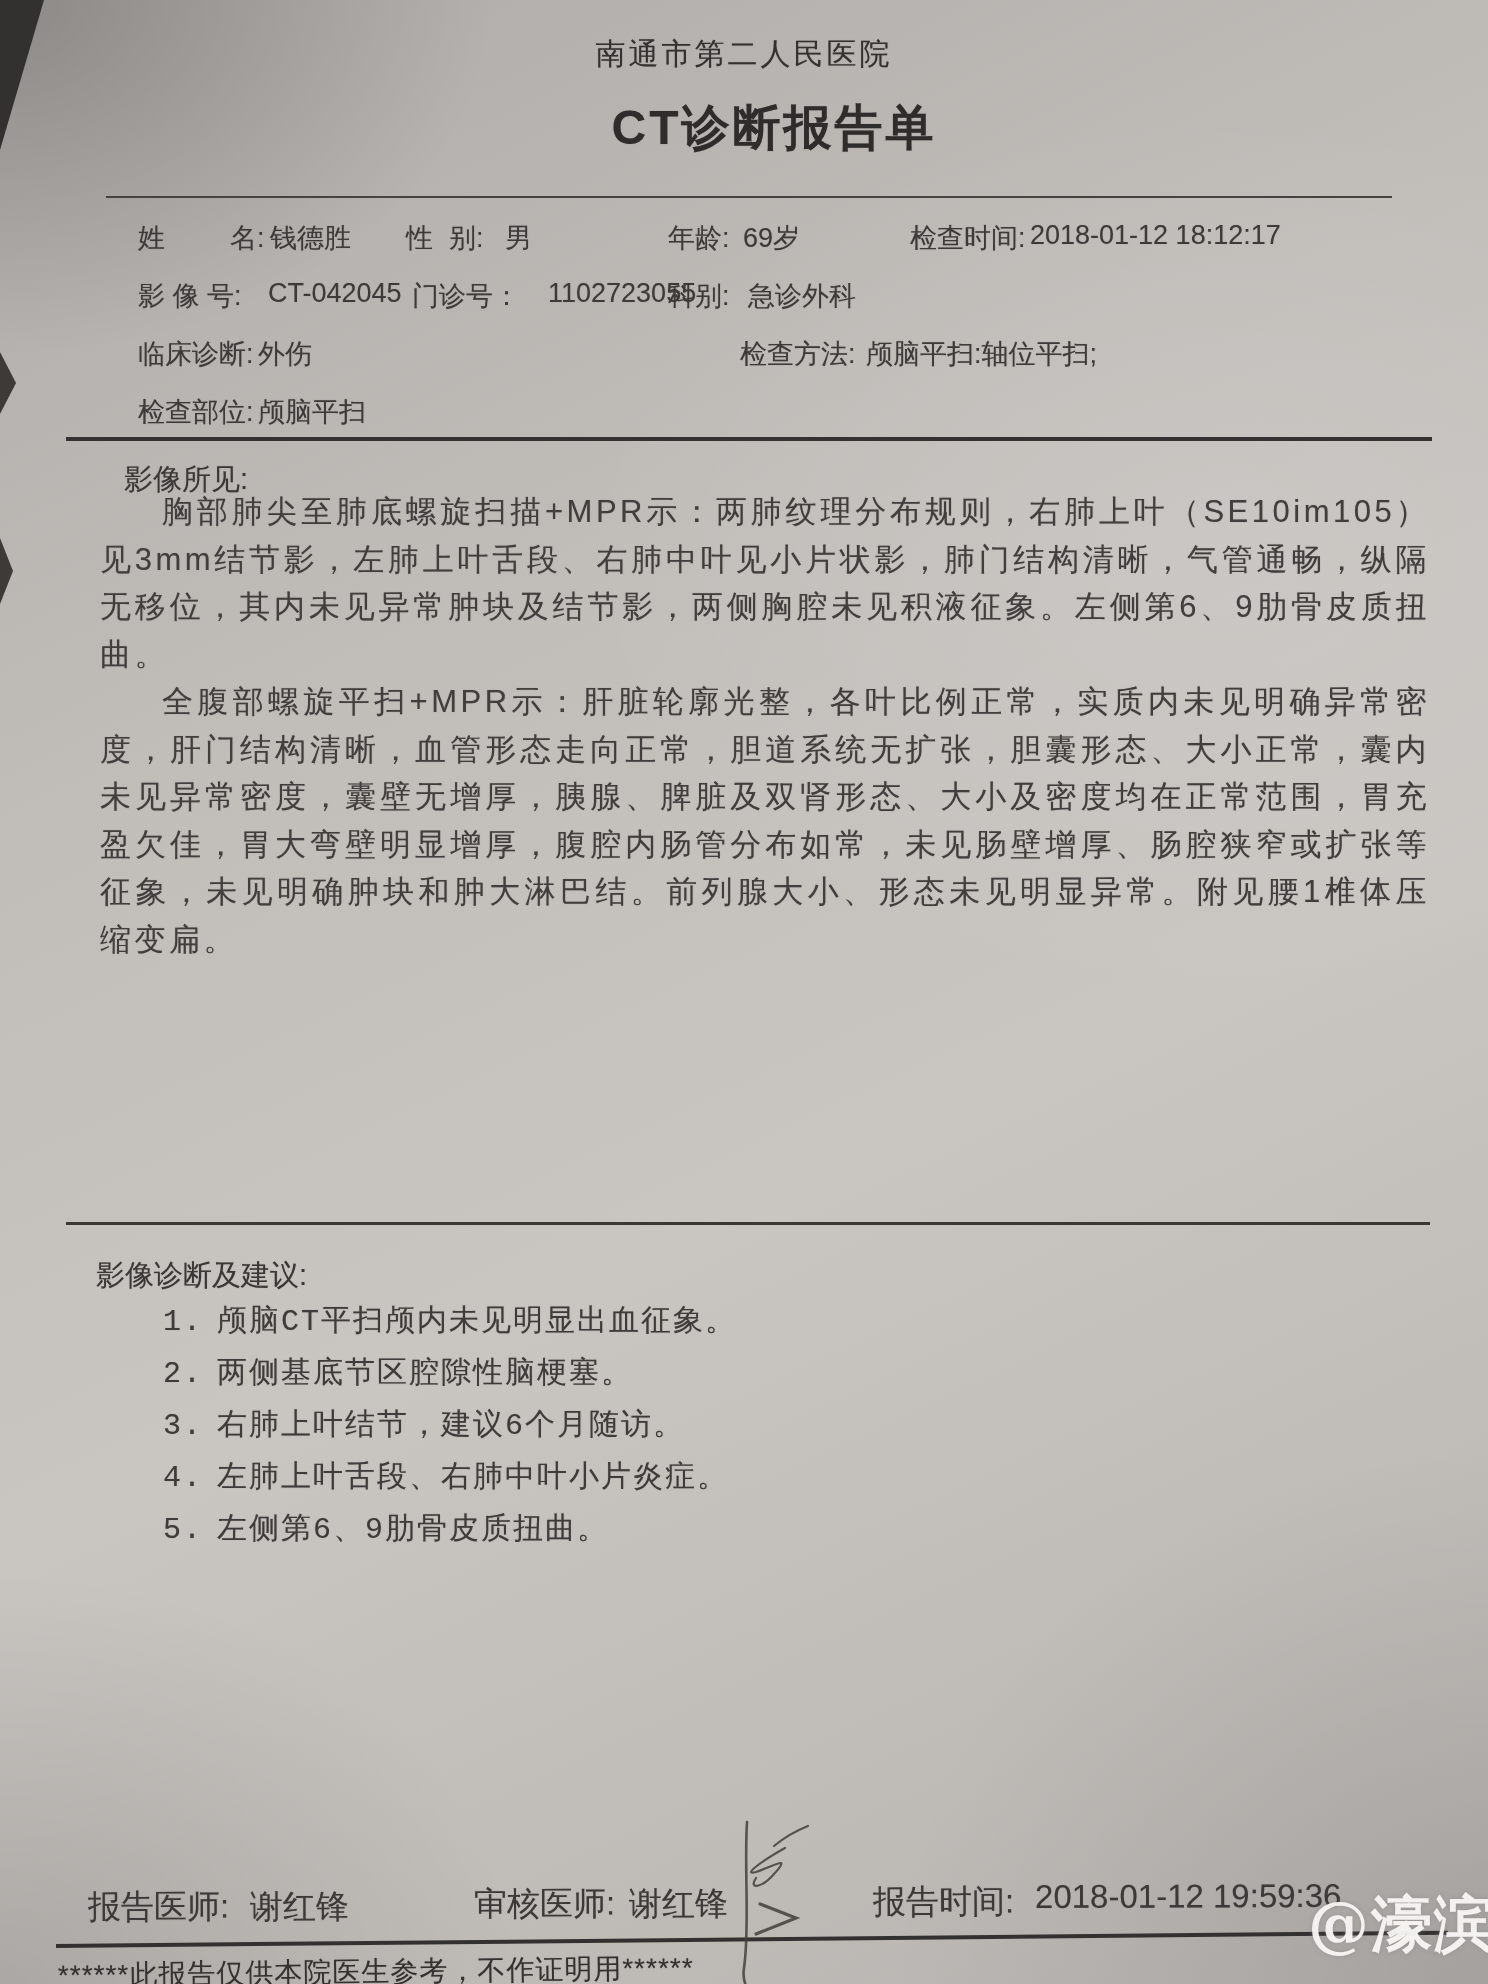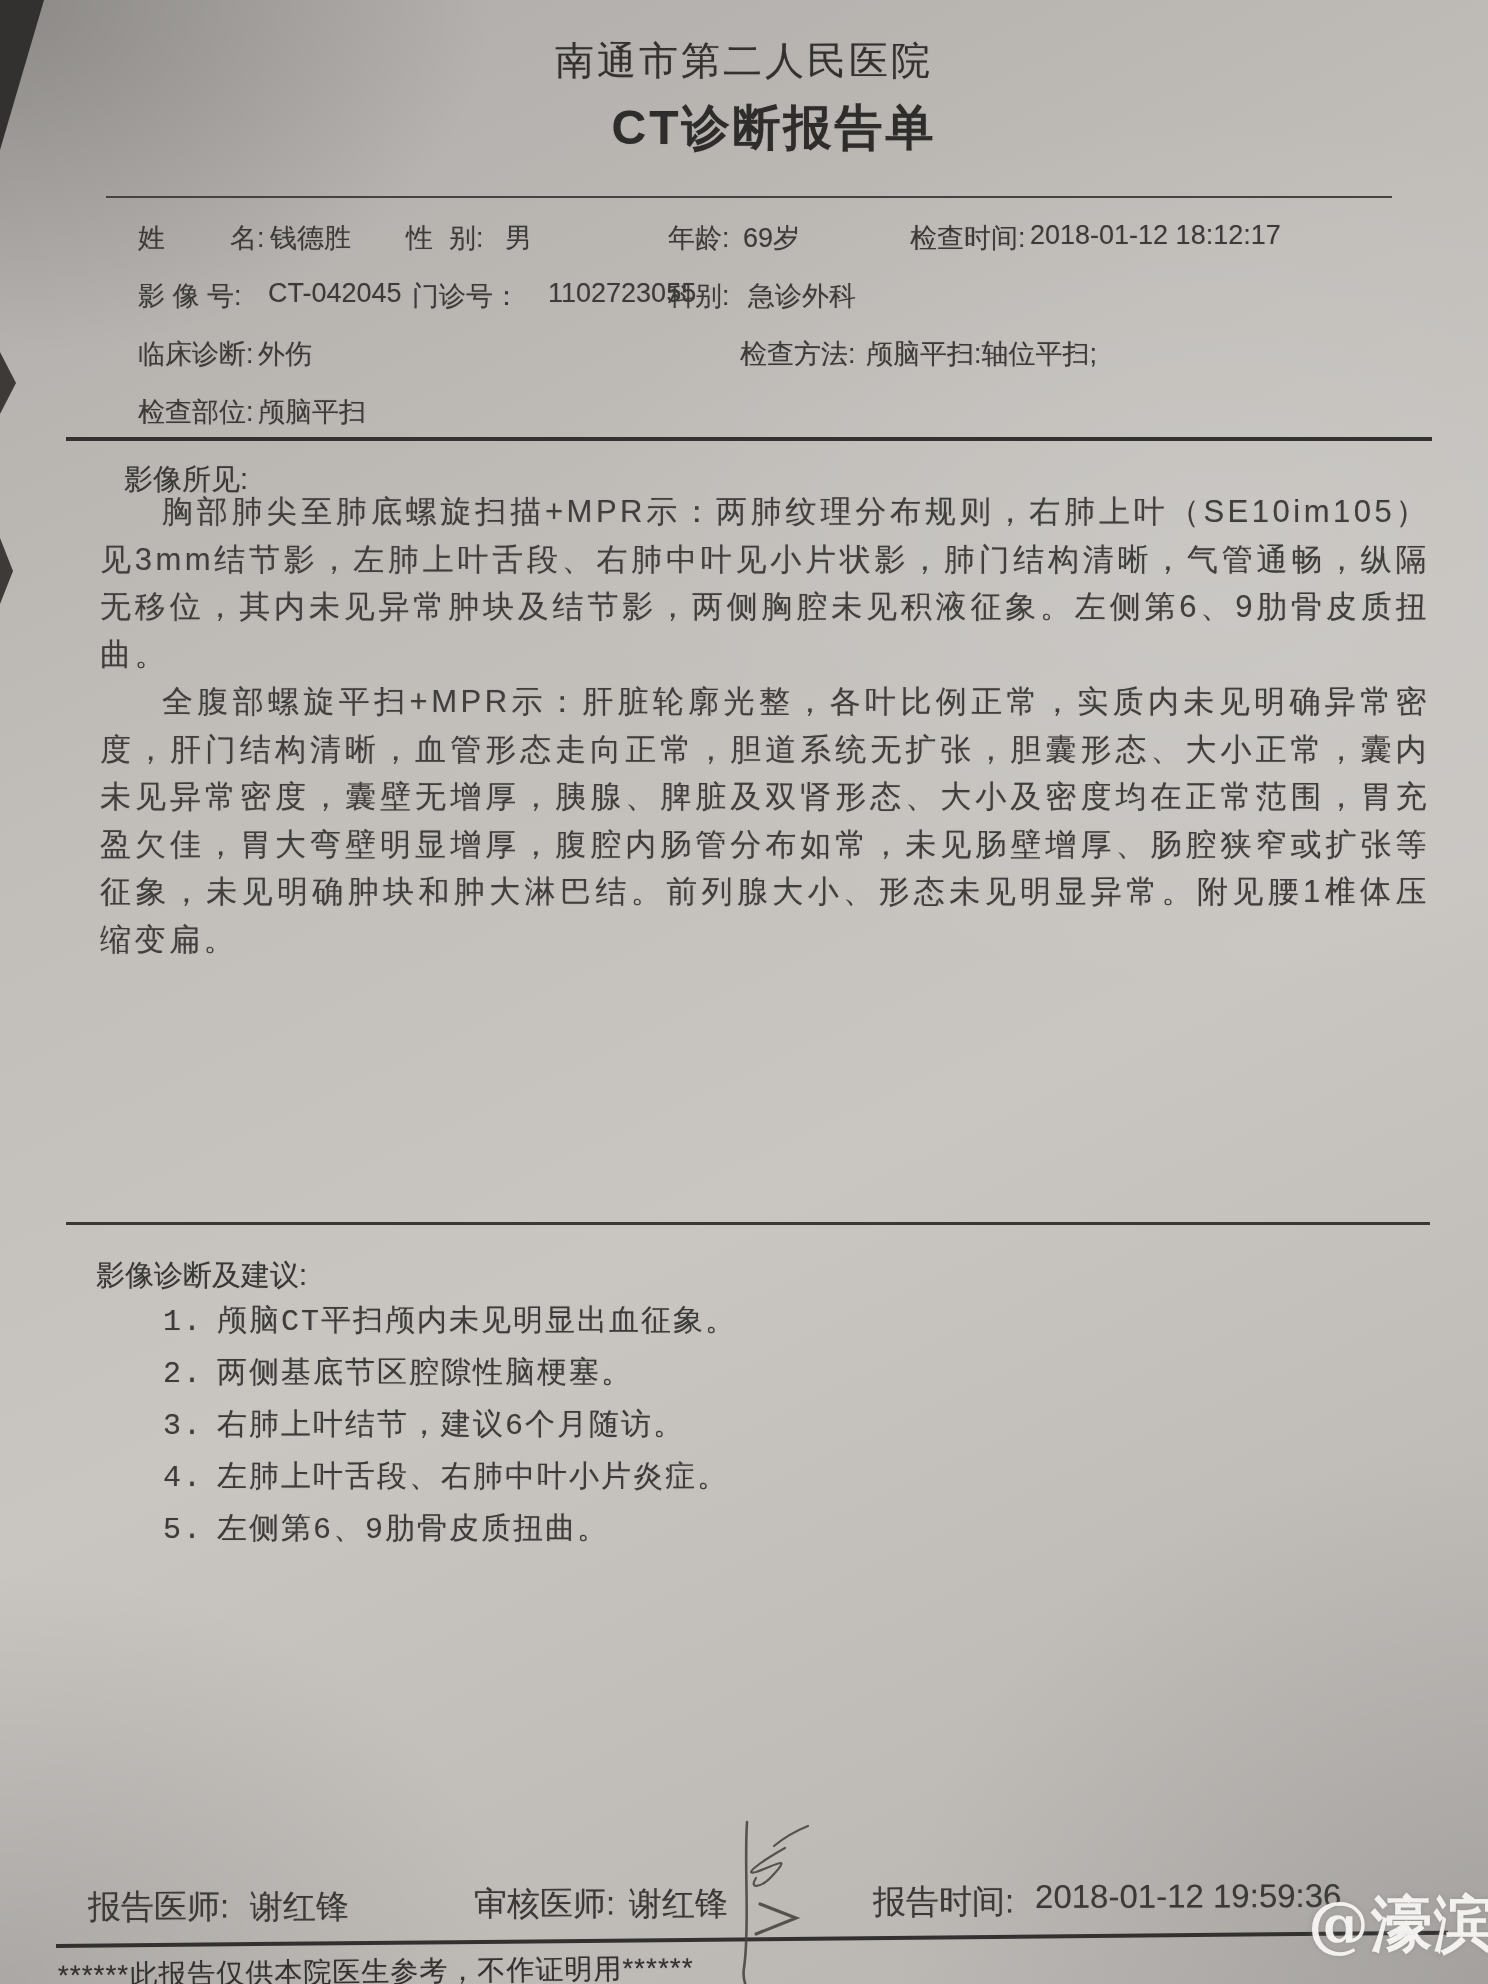--- a/index.html
+++ b/index.html
@@ -18,21 +18,21 @@
     text-shadow:0 0 1px rgba(64,60,56,0.35);
   }
   .abs{position:absolute;white-space:nowrap;}
   
   .corner-tl{position:absolute;left:0;top:0;width:44px;height:150px;
     background:#33312f;clip-path:polygon(0 0,100% 0,0 100%);}
   .nick{position:absolute;background:#3d3a38;}
   .nick1{left:0;top:352px;width:16px;height:62px;clip-path:polygon(0 0,100% 50%,0 100%);}
   .nick2{left:0;top:538px;width:13px;height:66px;clip-path:polygon(0 0,100% 50%,0 100%);}
   
-  .hospital{left:0;right:0;top:34px;text-align:center;font-size:39px;letter-spacing:3px;color:#343230;}
+  .hospital{left:0;right:0;top:34px;text-align:center;font-size:30px;letter-spacing:3px;color:#343230;}
   .title{left:60px;right:0;top:96px;text-align:center;font-size:48px;font-weight:bold;letter-spacing:3px;color:#2e2d2b;}
   
   .hr{position:absolute;background:#45423f;}
   .hr-a{left:106px;top:196px;width:1286px;height:2px;}
   .hr-b{left:66px;top:437px;width:1366px;height:4px;background:#343230;}
   .hr-c{left:66px;top:1222px;width:1364px;height:3px;background:#3a3835;}
   .hr-d{left:56px;top:1944px;width:1392px;height:4px;background:#333130;transform:rotate(-0.55deg);transform-origin:left center;}
   
   .info{font-size:27px;color:#3d3b39;}
   

